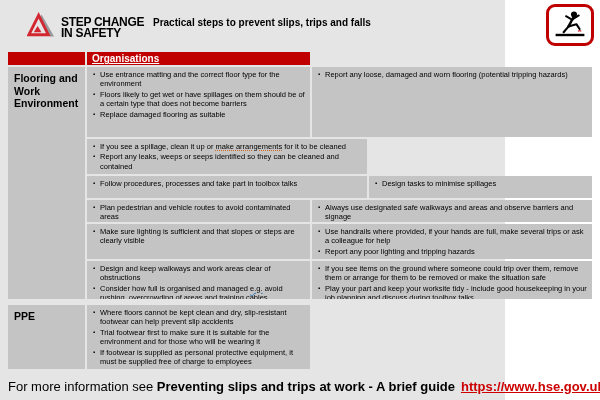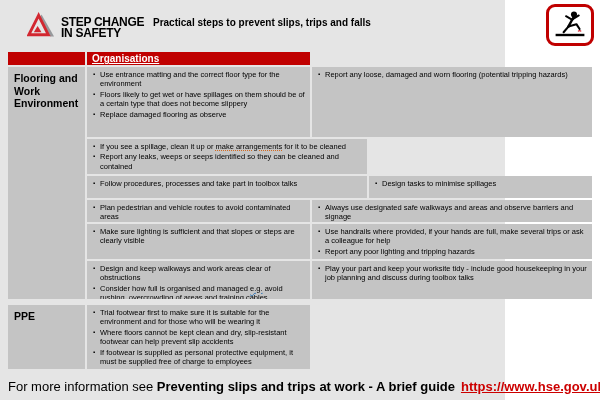--- a/index.html
+++ b/index.html
@@ -89,22 +89,22 @@
     <div class="section">
       <div class="cell label-cell c-label h232">
         <span>Flooring and Work Environment</span>
       </div>
       <div class="rows">
 
         <div class="row h70">
           <div class="cell c-org h70">
             <ul class="b">
               <li>Use entrance matting and the correct floor type for the environment</li>
-              <li>Floors likely to get wet or have spillages on them should be of a certain type that does not become slippery</li>
-              <li>Replace damaged flooring as observe</li>
+              <li>Floors likely to get wet or have spillages on them should be of a certain type that does not become barriers</li>
+              <li>Replace damaged flooring as suitable</li>
             </ul>
           </div>
           <div class="cell c-ind h70">
             <ul class="b">
               <li>Report any loose, damaged and worn flooring (potential tripping hazards)</li>
             </ul>
           </div>
         </div>
 
         <div class="row h35">
@@ -158,38 +158,39 @@
 
         <div class="row h38">
           <div class="cell c-org h38">
             <ul class="b">
               <li>Design and keep walkways and work areas clear of obstructions</li>
               <li><span>Consider how full is organised and managed </span><span class="mark-gram">e.g.</span><span> avoid rushing, overcrowding of areas and training cables</span></li>
             </ul>
           </div>
           <div class="cell c-ind h38">
             <ul class="b">
+              <li>If you see items on the ground where someone could trip over them, remove them or arrange for them to be removed or make the situation safe</li>
               <li>Play your part and keep your worksite tidy -  include good housekeeping in your job planning and discuss during toolbox talks</li>
             </ul>
           </div>
         </div>
 
       </div>
     </div>
 
     <div class="section">
       <div class="cell label-cell c-label h64">
         <span>PPE</span>
       </div>
       <div class="rows">
         <div class="row h64">
           <div class="cell c-org h64">
             <ul class="b">
+              <li>Where floors cannot be kept clean and dry, slip-resistant footwear can help prevent slip accidents</li>
               <li>Trial footwear first to make sure it is suitable for the environment and for those who will be wearing it</li>
-              <li>Where floors cannot be kept clean and dry, slip-resistant footwear can help prevent slip accidents</li>
               <li>If footwear is supplied as personal protective equipment, it must be supplied free of charge to employees</li>
             </ul>
           </div>
         </div>
       </div>
     </div>
 
   </div>
 
   <div class="ftr">

